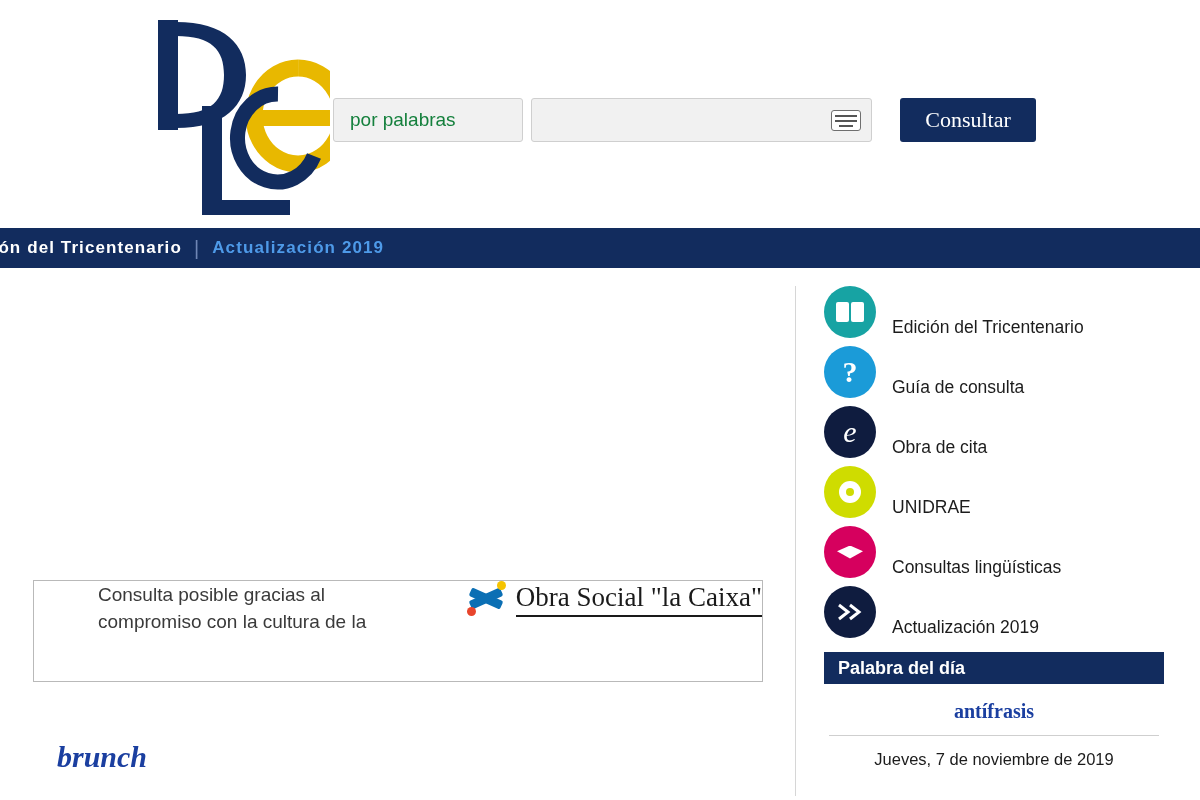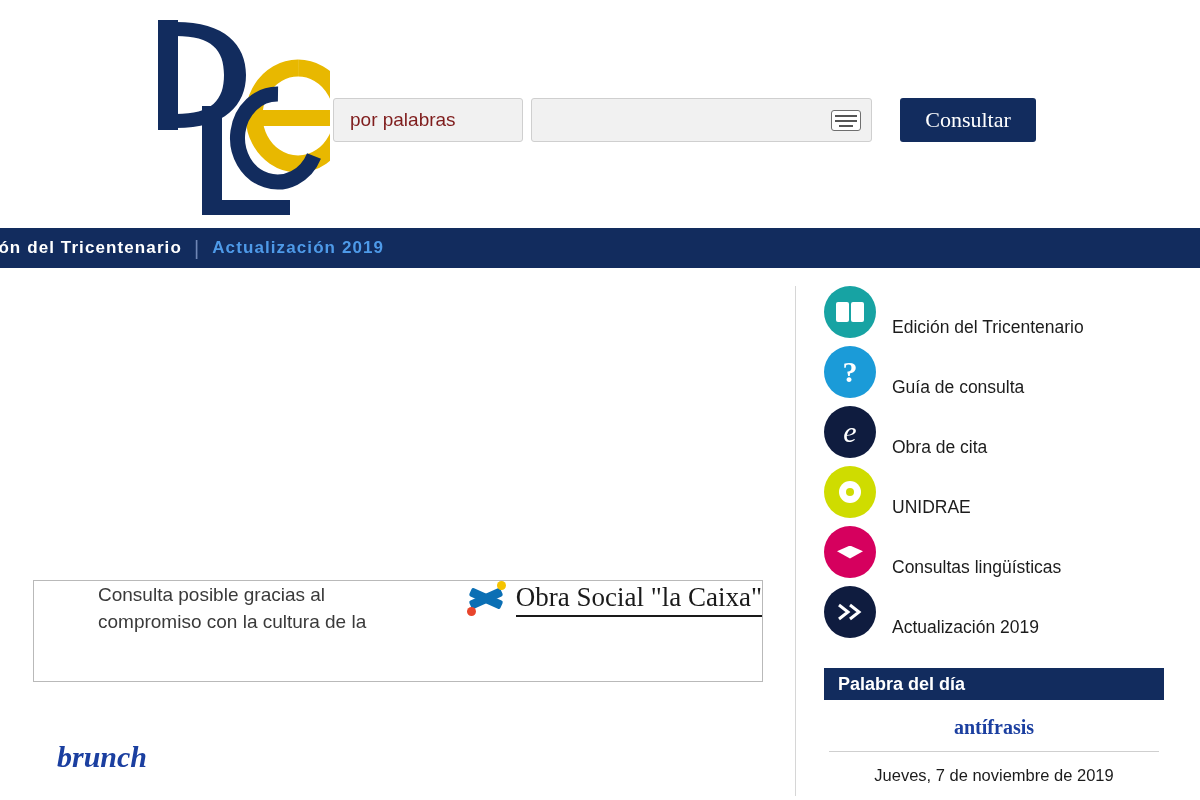--- a/index.html
+++ b/index.html
@@ -38,21 +38,21 @@
   .select-box {
     width: 190px;
     height: 44px;
     border: 1px solid #cfcfcf;
     background: #f1f1f1;
     border-radius: 3px;
     display: flex;
     align-items: center;
     padding-left: 16px;
     box-sizing: border-box;
-    color: #7f1d1d;
+    color: #15803d;
     font-size: 19px;
   }
   .text-input {
     margin-left: 8px;
     width: 341px;
     height: 44px;
     border: 1px solid #cfcfcf;
     background: #f1f1f1;
     border-radius: 3px;
     box-sizing: border-box;
@@ -275,21 +275,21 @@
     content: ""; position: absolute; left: 7px; top: 7px;
     width: 8px; height: 8px; border-radius: 50%; background: #cfdc00;
   }
   .cap-glyph {
     width: 26px; height: 13px; background: #ffffff;
     clip-path: polygon(50% 0, 100% 45%, 50% 100%, 0 45%);
   }
 
   
   .pdd-header {
-    margin-top: 30px;
+    margin-top: 14px;
     background: #122c5e;
     color: #ffffff;
     height: 32px;
     width: 340px;
     display: flex;
     align-items: center;
     font-size: 18px;
     font-weight: bold;
     padding-left: 14px;
     box-sizing: border-box;

